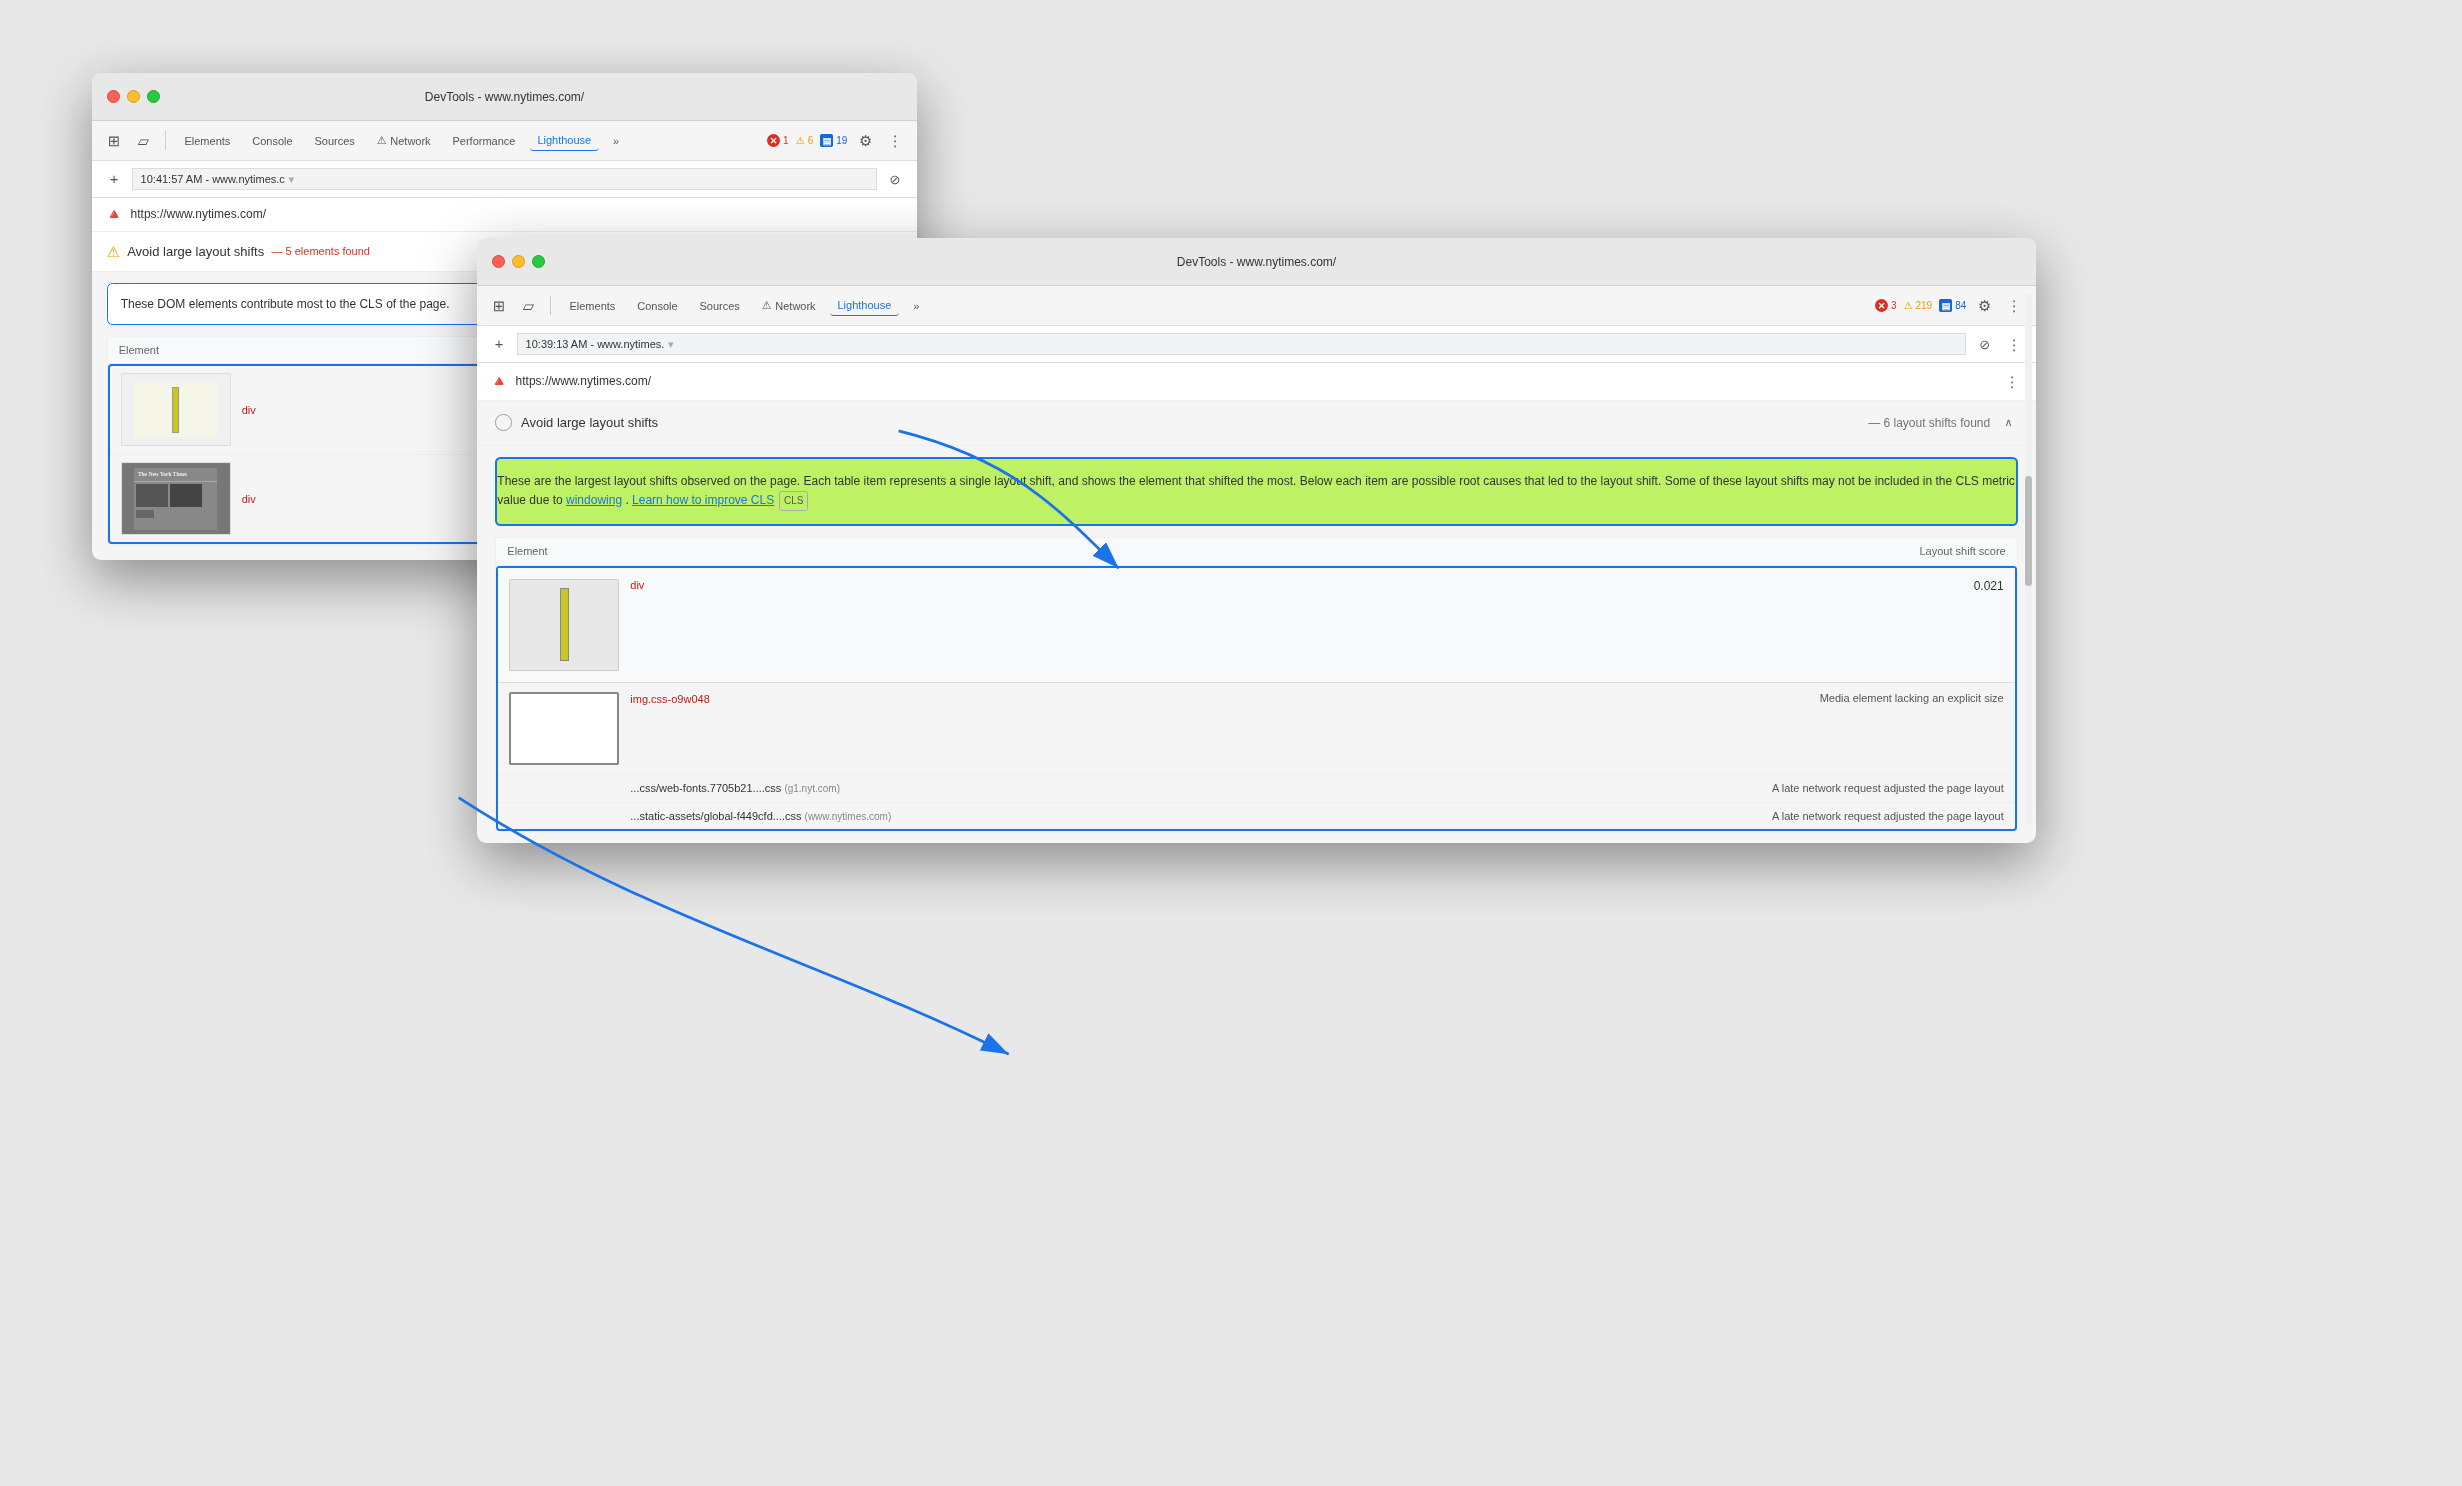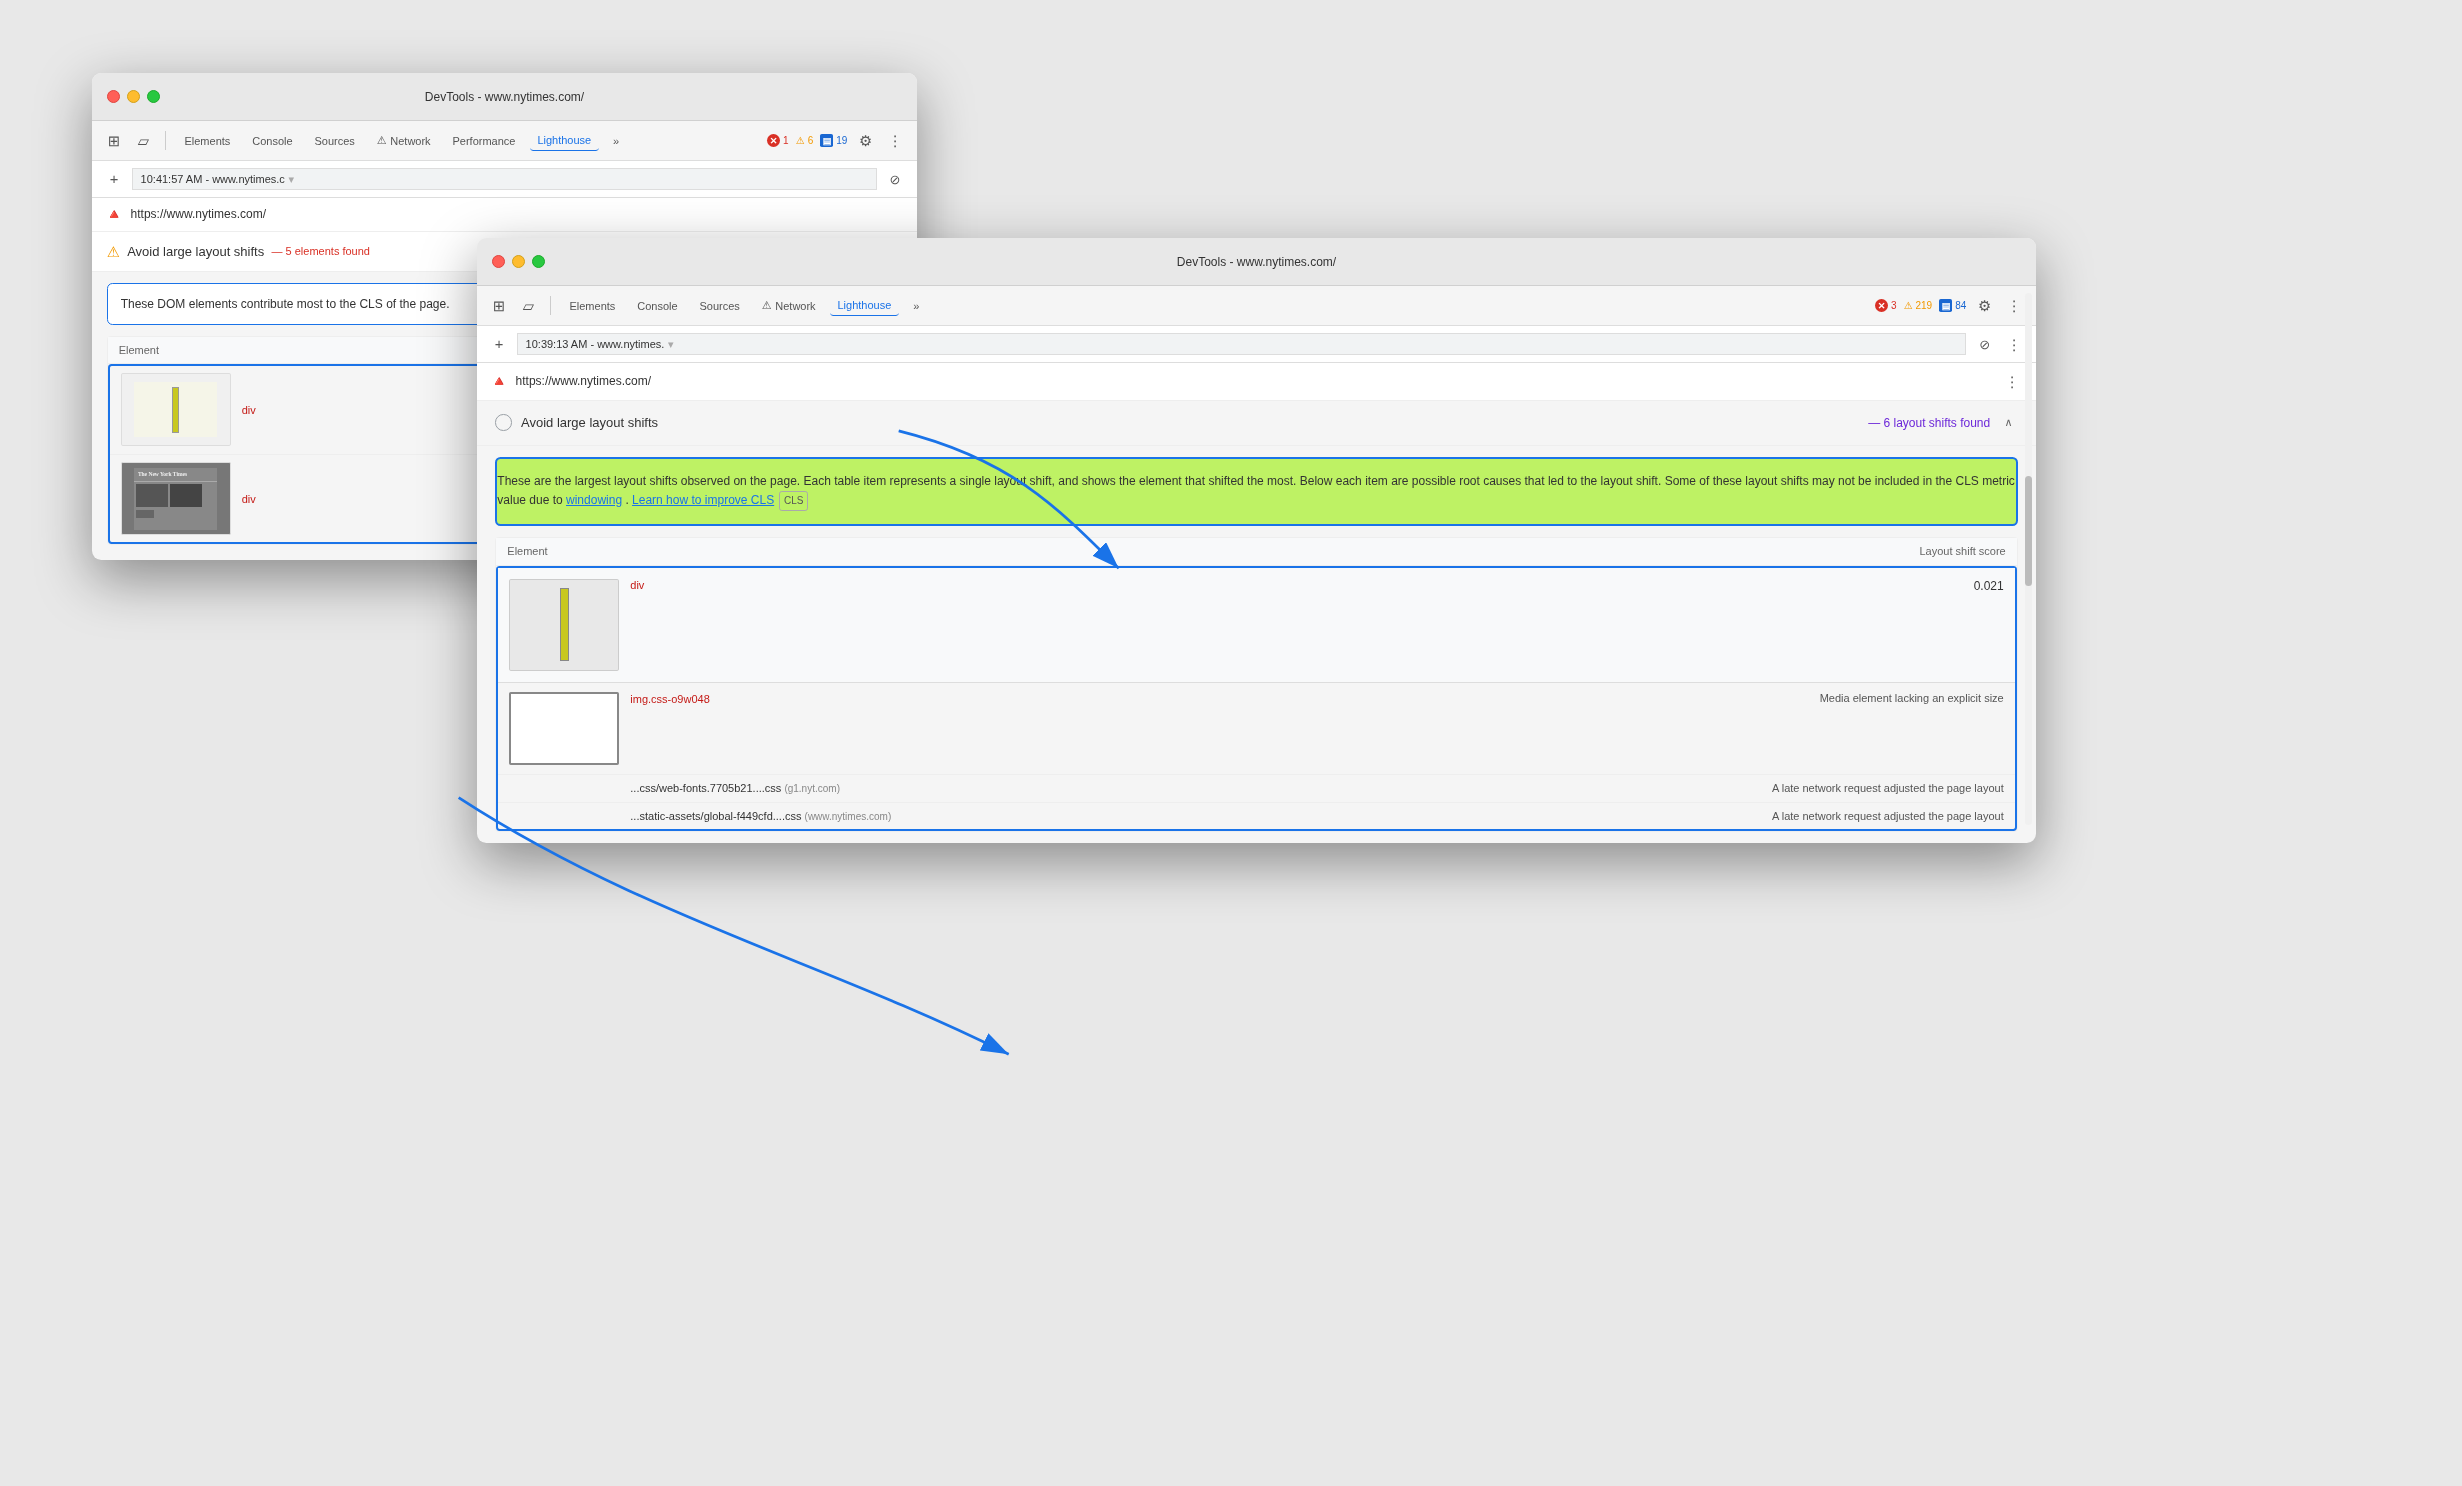--- a/index.html
+++ b/index.html
@@ -232,21 +232,21 @@
     .audit-circle {
       width: 16.5px;
       height: 16.5px;
       border-radius: 50%;
       border: 1.8px solid #9aa0a6;
       flex-shrink: 0;
     }
 
     .audit-row-title { font-size: 13px; color: #333; font-weight: 500; flex: 1; }
 
-    .audit-meta { font-size: 12px; color: #6d28d9; }
+    .audit-meta { font-size: 12px; color: #737373; }
 
     .expand-btn {
       width: 18.3px;
       height: 18.3px;
       display: flex;
       align-items: center;
       justify-content: center;
       color: #666;
       font-size: 11px;
     }

